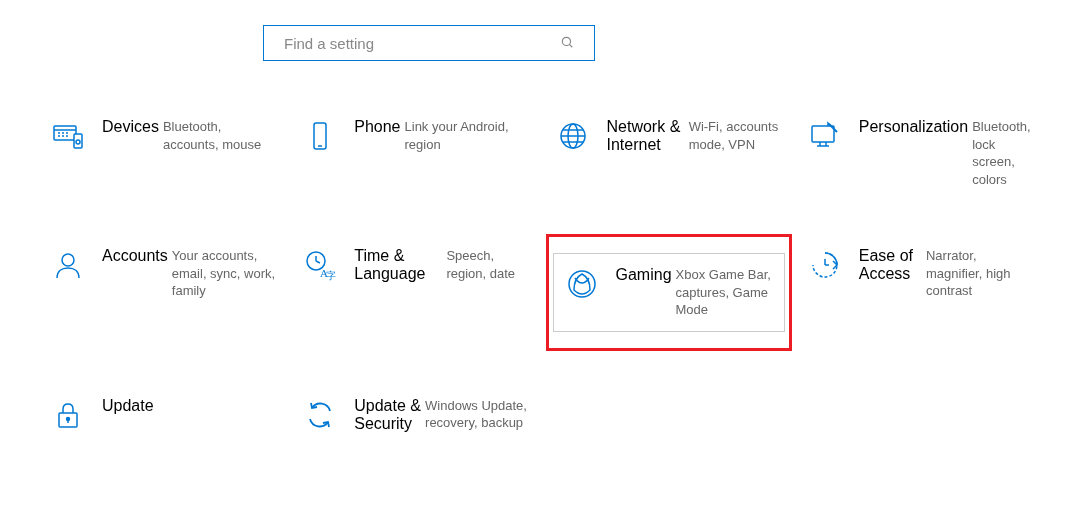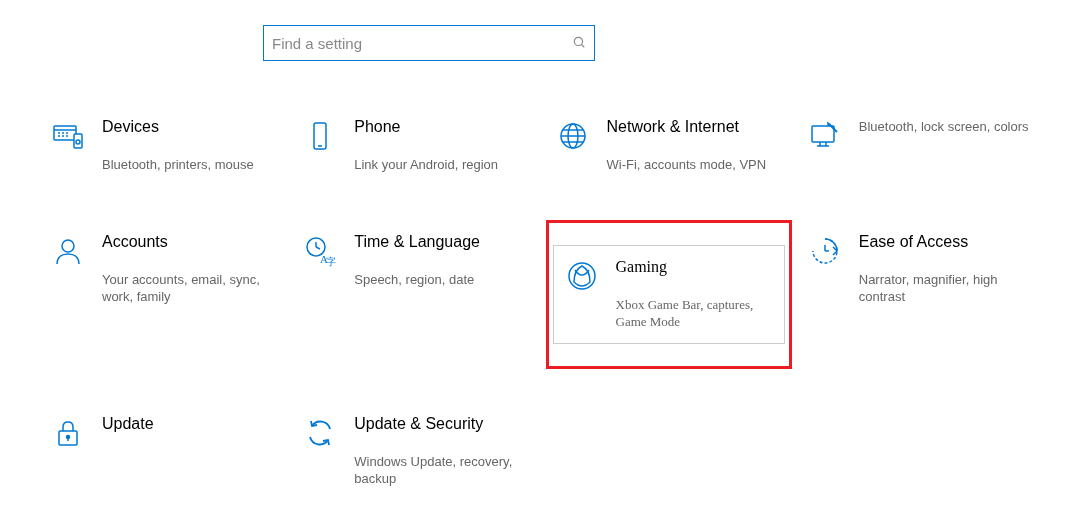--- a/index.html
+++ b/index.html
@@ -19,21 +19,21 @@
       justify-content: flex-start;
       margin-left: 215px;
       margin-bottom: 55px;
     }
     .search-box {
       width: 332px;
       height: 36px;
       border: 1.5px solid #0078d4;
       display: flex;
       align-items: center;
-      padding: 0 8px;
+      padding: 0 20px;
       background: #fff;
     }
     .search-input {
       flex: 1;
       border: none;
       outline: none;
       font-size: 15px;
       color: #333;
       background: transparent;
     }
@@ -52,23 +52,22 @@
     }
     .category {
       display: flex;
       align-items: flex-start;
       gap: 16px;
       cursor: pointer;
       padding: 2px;
     }
     .category-highlighted-wrapper {
       border: 3.5px solid #ec1c24;
-      padding: 22px 4px;
+      padding: 16px 4px;
       margin: -11px -7px;
-      font-family: Liberation Serif, serif;
     }
     .category-highlighted-inner {
       border: 1px solid #ccc;
       padding: 12px 10px;
       display: flex;
       align-items: flex-start;
       gap: 16px;
       width: 100%;
       background: #fff;
     }
@@ -79,22 +78,22 @@
       display: flex;
       align-items: center;
       justify-content: center;
     }
     .category-icon svg {
       width: 32px;
       height: 32px;
     }
     .category-text {
       display: flex;
-      flex-direction: column;
-      gap: 20px;
+      flex-direction: row;
+      gap: 4px;
     }
     .category-title {
       font-size: 16px;
       color: #000;
       font-weight: 400;
     }
     .category-desc {
       font-size: 13px;
       color: #666;
       line-height: 1.35;
@@ -127,21 +126,21 @@
         <line x1="14" y1="13" x2="16" y2="13"></line>
         <line x1="6" y1="16" x2="8" y2="16"></line>
         <line x1="10" y1="16" x2="12" y2="16"></line>
         <line x1="14" y1="16" x2="16" y2="16"></line>
         <rect x="22" y="14" width="8" height="14" rx="1" fill="#fff"></rect>
         <circle cx="26" cy="22" r="2"></circle>
       </svg>
     </div>
     <div class="category-text">
       <div class="category-title">Devices</div>
-      <div class="category-desc">Bluetooth, printers, mouse</div>
+      <div class="category-desc">Bluetooth, accounts, mouse</div>
     </div>
   </div>
 
   <div class="category">
     <div class="category-icon">
       <svg viewBox="0 0 32 32" fill="none" stroke="#0078d4" stroke-width="1.5">
         <rect x="10" y="3" width="12" height="26" rx="2"></rect>
         <line x1="14" y1="26" x2="18" y2="26"></line>
       </svg>
     </div>
@@ -172,20 +171,21 @@
       <svg viewBox="0 0 32 32" fill="none" stroke="#0078d4" stroke-width="1.5">
         <rect x="3" y="6" width="22" height="16" rx="1"></rect>
         <line x1="11" y1="22" x2="11" y2="26"></line>
         <line x1="17" y1="22" x2="17" y2="26"></line>
         <line x1="8" y1="26" x2="20" y2="26"></line>
         <line x1="20" y1="4" x2="28" y2="12" stroke-width="2"></line>
         <path d="M19 3 L21 5 L19 5 Z" fill="#0078d4"></path>
       </svg>
     </div>
     <div class="category-text">
+      <div class="category-title">Personalization</div>
       <div class="category-desc">Bluetooth, lock screen, colors</div>
     </div>
   </div>
 
   <div class="category">
     <div class="category-icon">
       <svg viewBox="0 0 32 32" fill="none" stroke="#0078d4" stroke-width="1.5">
         <circle cx="16" cy="11" r="6"></circle>
         <path d="M5 29 C5 22 10 19 16 19 C22 19 27 22 27 29"></path>
       </svg>

